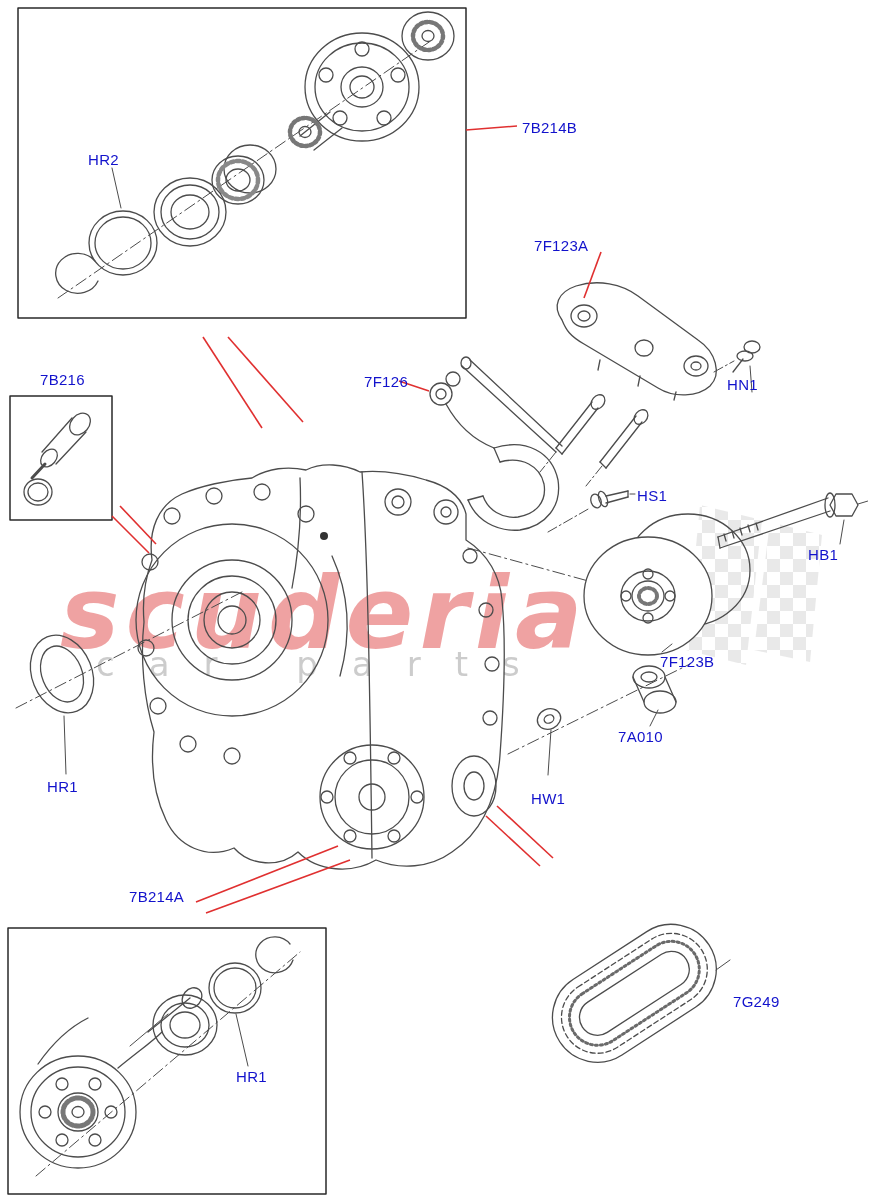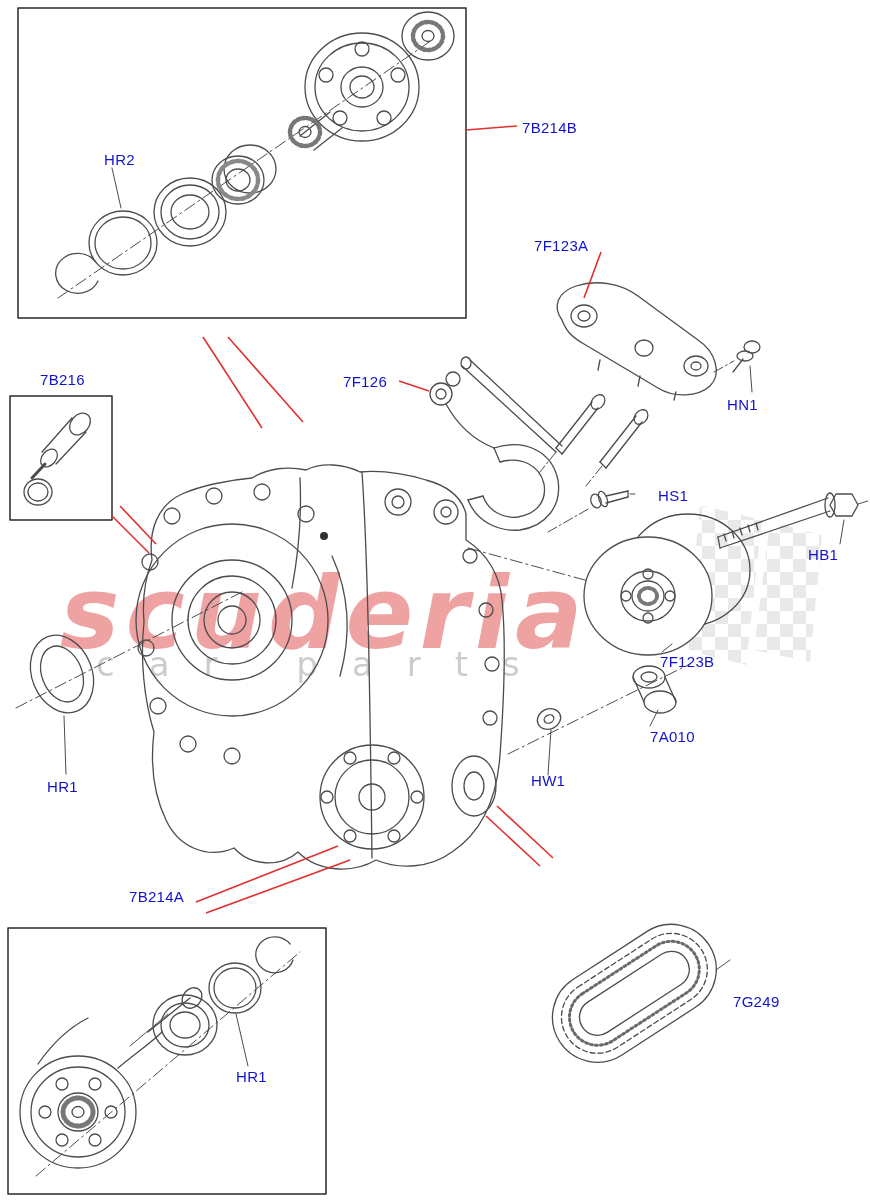--- a/index.html
+++ b/index.html
@@ -334,28 +334,28 @@
       <line x1="399" y1="381" x2="429" y2="391"></line>
       <line x1="601" y1="252" x2="584" y2="298"></line>
       <line x1="196" y1="902" x2="338" y2="846"></line>
       <line x1="206" y1="913" x2="350" y2="860"></line>
       <line x1="486" y1="816" x2="540" y2="866"></line>
       <line x1="497" y1="806" x2="553" y2="858"></line>
     </g>
   </svg>
 
   <div class="lbl" style="left:522px;top:119px">7B214B</div>
-  <div class="lbl" style="left:104px;top:151px">HR2</div>
+  <div class="lbl" style="left:88px;top:151px">HR2</div>
   <div class="lbl" style="left:534px;top:237px">7F123A</div>
-  <div class="lbl" style="left:343px;top:373px">7F126</div>
-  <div class="lbl" style="left:727px;top:396px">HN1</div>
+  <div class="lbl" style="left:364px;top:373px">7F126</div>
+  <div class="lbl" style="left:727px;top:376px">HN1</div>
   <div class="lbl" style="left:40px;top:371px">7B216</div>
-  <div class="lbl" style="left:658px;top:487px">HS1</div>
+  <div class="lbl" style="left:637px;top:487px">HS1</div>
   <div class="lbl" style="left:808px;top:546px">HB1</div>
   <div class="lbl" style="left:660px;top:653px">7F123B</div>
-  <div class="lbl" style="left:650px;top:728px">7A010</div>
-  <div class="lbl" style="left:531px;top:772px">HW1</div>
+  <div class="lbl" style="left:618px;top:728px">7A010</div>
+  <div class="lbl" style="left:531px;top:790px">HW1</div>
   <div class="lbl" style="left:47px;top:778px">HR1</div>
   <div class="lbl" style="left:129px;top:888px">7B214A</div>
   <div class="lbl" style="left:236px;top:1068px">HR1</div>
   <div class="lbl" style="left:733px;top:993px">7G249</div>
 
 </div>
 
 </body></html>

